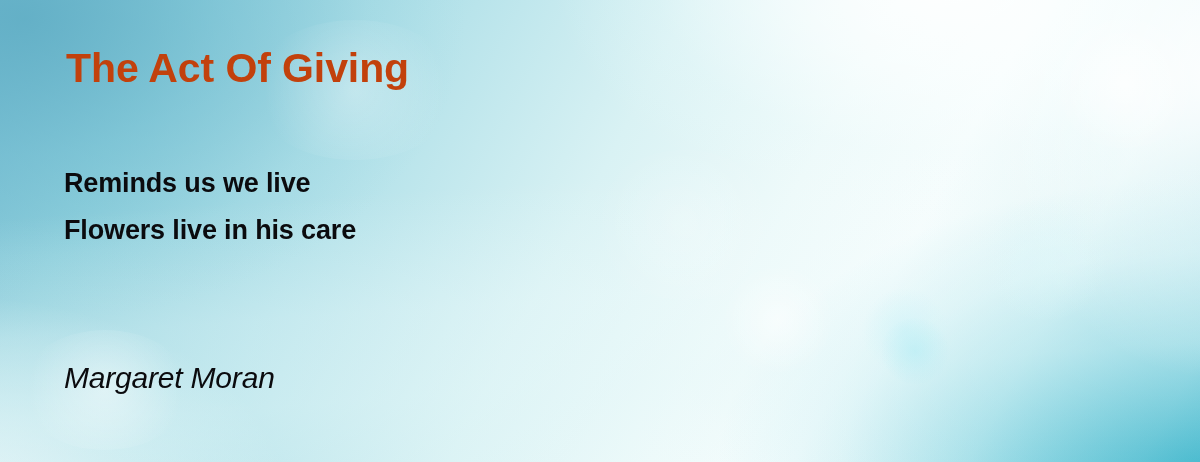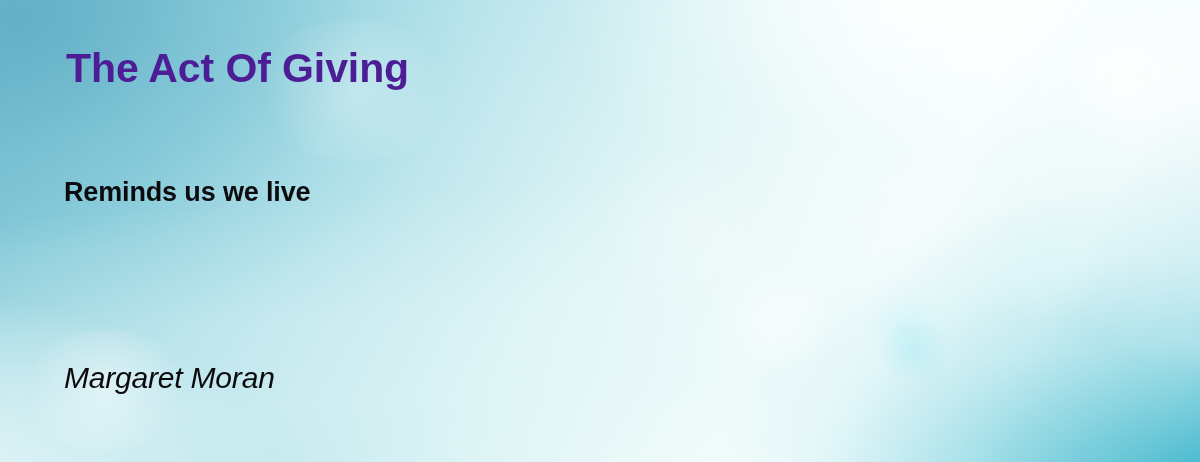--- a/index.html
+++ b/index.html
@@ -104,29 +104,29 @@
     position: absolute;
     left: 0; top: 0;
     width: 100%; height: 100%;
   }
   #poem-title {
     position: absolute;
     left: 66px;
     top: 48px;
     font-size: 41px;
     font-weight: bold;
-    color: #4c1d95;
+    color: #c2410c;
     letter-spacing: -0.1px;
     white-space: nowrap;
     line-height: 1;
   }
   #poem-body {
     position: absolute;
     left: 64px;
-    top: 169px;
+    top: 160px;
     line-height: 47px;
   }
   .poem-line {
     font-size: 27px;
     font-weight: bold;
     color: #0b0b0e;
     white-space: nowrap;
     letter-spacing: -0.15px;
   }
   #poem-author {
@@ -163,18 +163,19 @@
   <div class="bokeh" id="bokeh-f"></div>
   <div class="bokeh" id="bokeh-g"></div>
   <div class="bokeh" id="bokeh-h"></div>
 
   <div id="poem-text">
 
     <div id="poem-title">The Act Of Giving</div>
 
     <div id="poem-body">
       <div class="poem-line">Reminds us we live</div>
+      <div class="poem-line">Flowers live in his care</div>
     </div>
 
     <div id="poem-author">Margaret Moran</div>
 
   </div>
 </div>
 
 </body></html>

